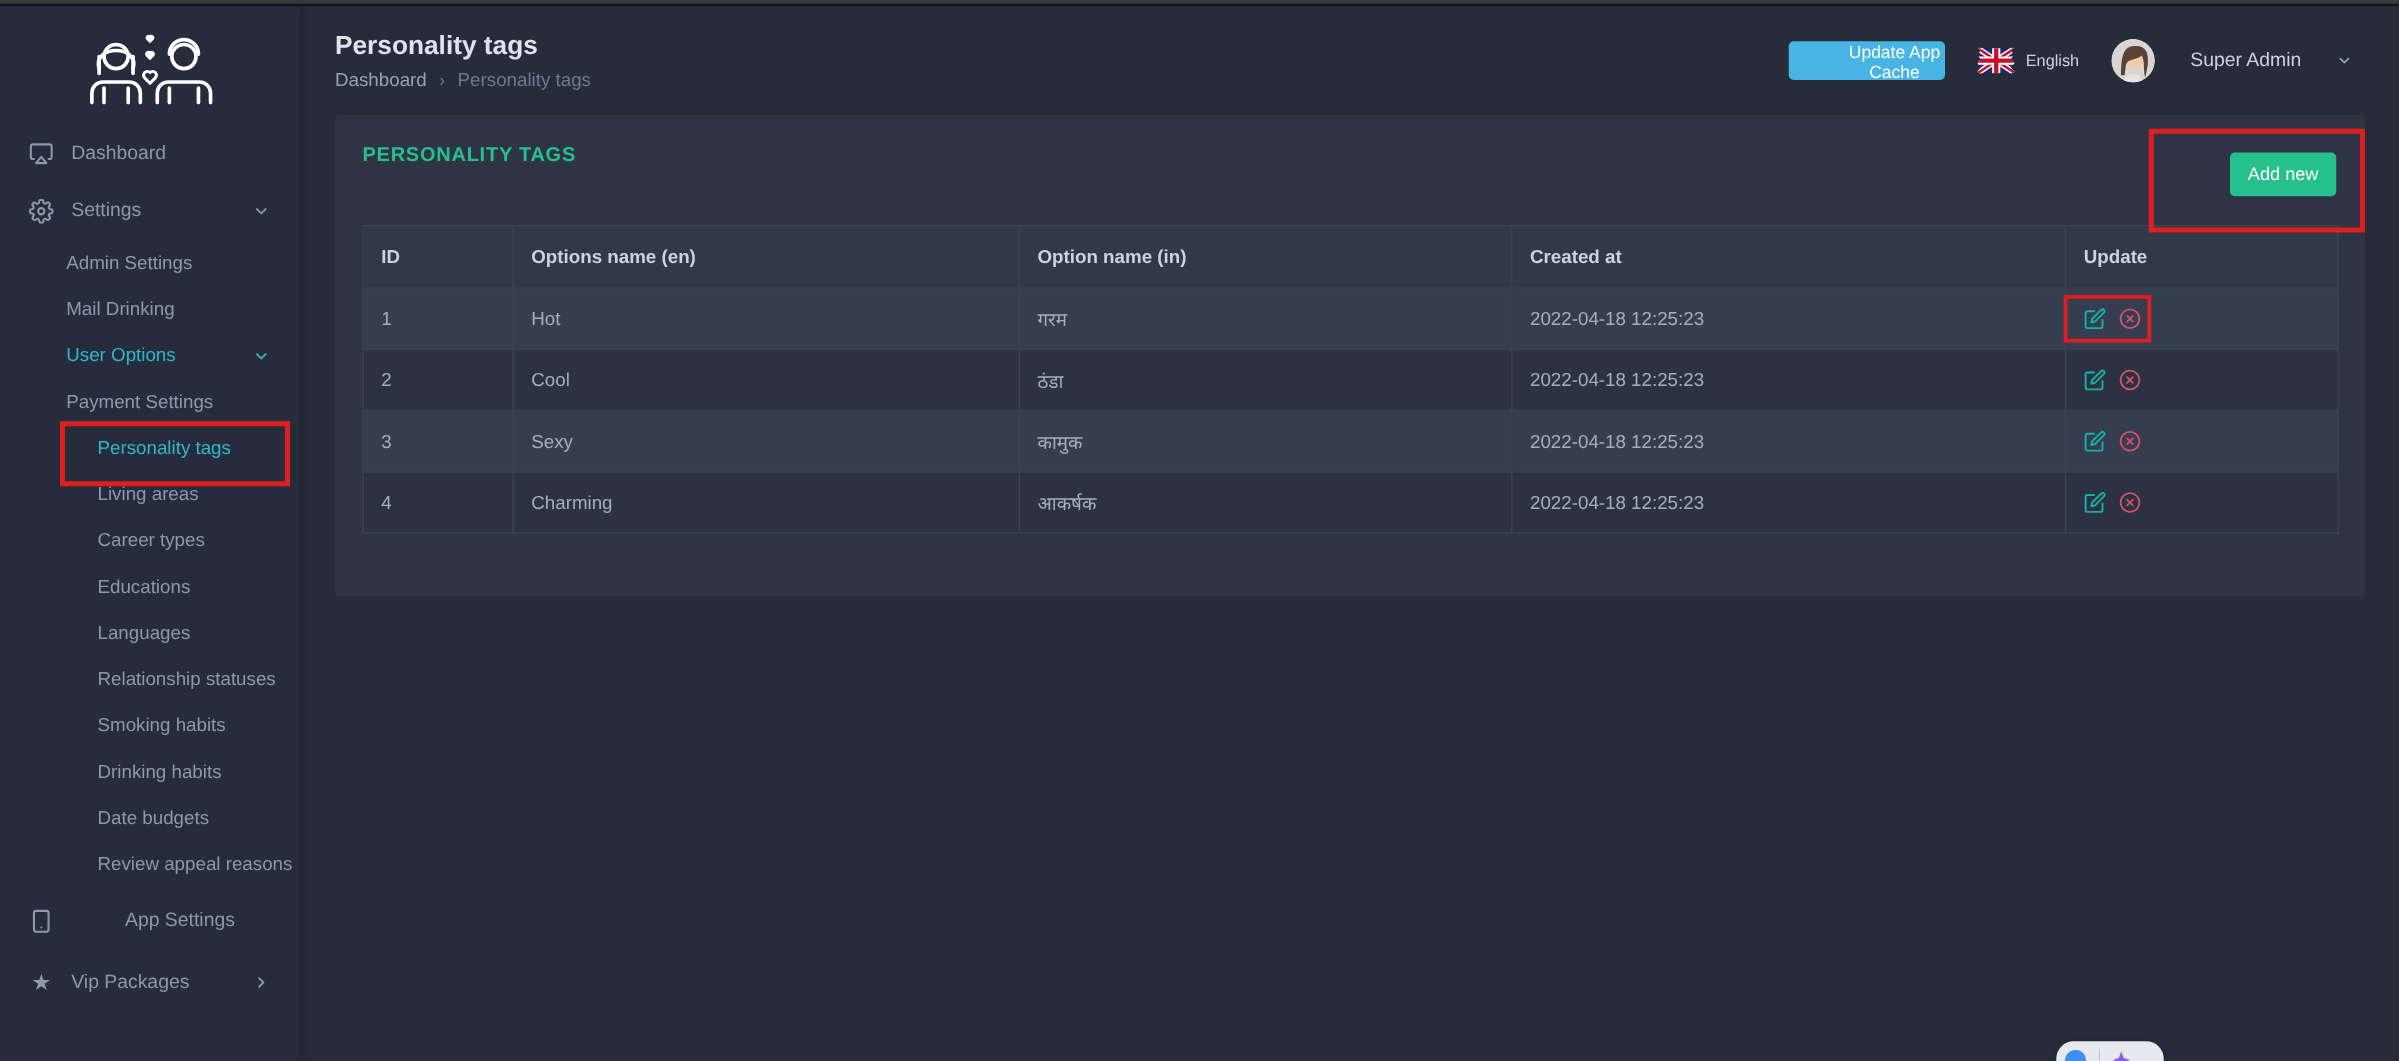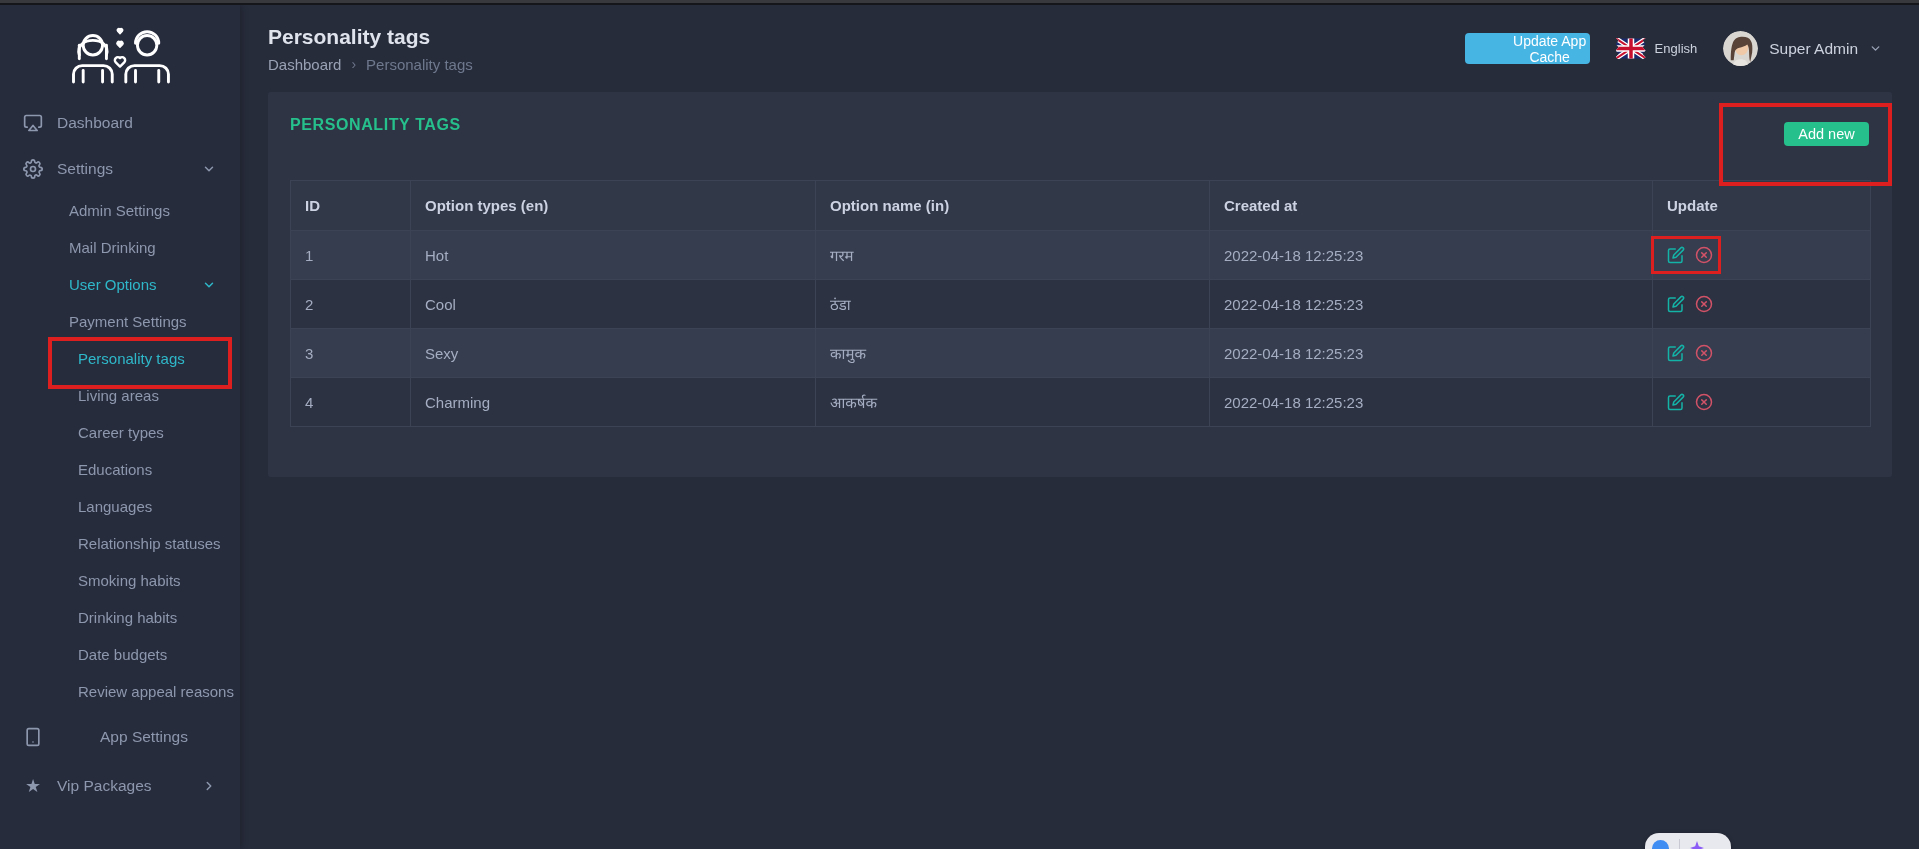--- a/index.html
+++ b/index.html
@@ -13,21 +13,21 @@
     background:#38393d; border-bottom:2px solid #15161a; z-index:50; }
 
   
   .sidebar { position:absolute; top:5px; left:0; width:240px; height:844px;
     background:#272c3d; box-shadow:2px 0 6px rgba(0,0,0,.22); z-index:10; }
   .logo-wrap { height:95px; display:flex; align-items:center; justify-content:center; }
   .nav { list-style:none; }
   .nav-item { display:flex; align-items:center; height:46px; padding-left:23px;
     color:#8d97ad; font-size:15.5px; cursor:pointer; position:relative; }
   .nav-item .mi { width:20px; height:20px; margin-right:14px; flex:0 0 20px; }
-  .nav-sub { display:flex; align-items:center; height:37px; padding-left:69px;
+  .nav-sub { display:flex; align-items:center; height:37px; padding-left:53px;
     color:#8d97ad; font-size:15px; cursor:pointer; }
   .nav-sub2 { padding-left:78px; }
   .chev { position:absolute; right:24px; width:14px; height:14px; }
   .cyan { color:#2eb8c9 !important; }
   .star-glyph { font-size:18px; margin-right:14px; width:20px; flex:0 0 20px;
     display:inline-block; text-align:center; line-height:20px; }
 
   
   .main { position:absolute; left:240px; top:5px; width:1679px; height:844px; background:#272c3b; }
   .topbar { height:87px; display:flex; align-items:center; justify-content:space-between;
@@ -35,29 +35,29 @@
   .page-title { font-size:21px; font-weight:bold; color:#dfe3ec; margin-bottom:7px; }
   .breadcrumb { font-size:15px; color:#99a2b4; display:flex; gap:10px; align-items:center; }
   .breadcrumb .sep { color:#6b7488; font-size:14px; }
   .breadcrumb .current { color:#6f798e; }
   .topbar-right { display:flex; align-items:center; gap:26px; }
   .btn-cache { background:#47b5e4; color:#fff; border:none; border-radius:4px;
     width:125px; height:31px; font-size:14px; font-family:inherit; cursor:pointer;padding-left:45px; }
   .lang { display:flex; align-items:center; gap:9px; color:#cdd3de; font-size:13px; cursor:pointer;justify-content:flex-end; }
   .flag { width:30px; height:21px; display:block;
     clip-path:polygon(0 0,100% 0,90% 12%,100% 28%,90% 44%,100% 60%,90% 76%,100% 92%,92% 100%,8% 100%,0 92%,10% 76%,0 60%,10% 44%,0 28%,10% 12%); }
-  .userbox { display:flex; align-items:center; gap:11px; color:#cdd3de; font-size:15.5px; cursor:pointer; }
+  .userbox { display:flex; align-items:center; gap:28px; color:#cdd3de; font-size:15.5px; cursor:pointer; }
   .avatar { width:35px; height:35px; border-radius:50%; overflow:hidden; display:block; }
 
   
   .panel { position:relative; margin:0 27px 0 28px; width:1624px; height:385px;
     background:#2e3444; border-radius:3px; padding:24px 22px; }
   .panel-heading { font-size:16px; font-weight:bold; letter-spacing:.6px;
     color:#26c08c; margin-bottom:46px; }
-  .btn-add { position:absolute; top:30px; right:23px; width:85px; height:24px;
+  .btn-add { position:absolute; top:30px; right:23px; width:85px; height:35px;
     background:#26c08c; color:#fff; border:none; border-radius:4px; font-size:14.5px;
     font-family:inherit; cursor:pointer; }
 
   table { width:1580px; border-collapse:collapse; table-layout:fixed; font-size:15px;margin-top:19px; }
   th, td { border:1px solid #3c4355; text-align:left; padding:0 14px;
     overflow:hidden; white-space:nowrap; }
   th { height:50px; color:#ccd2e2; font-weight:bold; background:#313848; }
   td { height:49px; color:#a4adc2; }
   tr.odd td { background:#363d4e; }
   tr.even td { background:#2c3241; }
@@ -233,21 +233,21 @@
       <colgroup>
           <col style="width:120px">
           <col style="width:405px">
           <col style="width:394px">
           <col style="width:443px">
           <col style="width:218px">
         </colgroup>
       <thead>
         <tr>
           <th>ID</th>
-          <th>Option types (en)</th>
+          <th>Options name (en)</th>
           <th>Option name (in)</th>
           <th>Created at</th>
           <th>Update</th>
         </tr>
       </thead>
       <tbody>
         <tr class="odd">
           <td>1</td>
           <td>Hot</td>
           <td>गरम</td>

